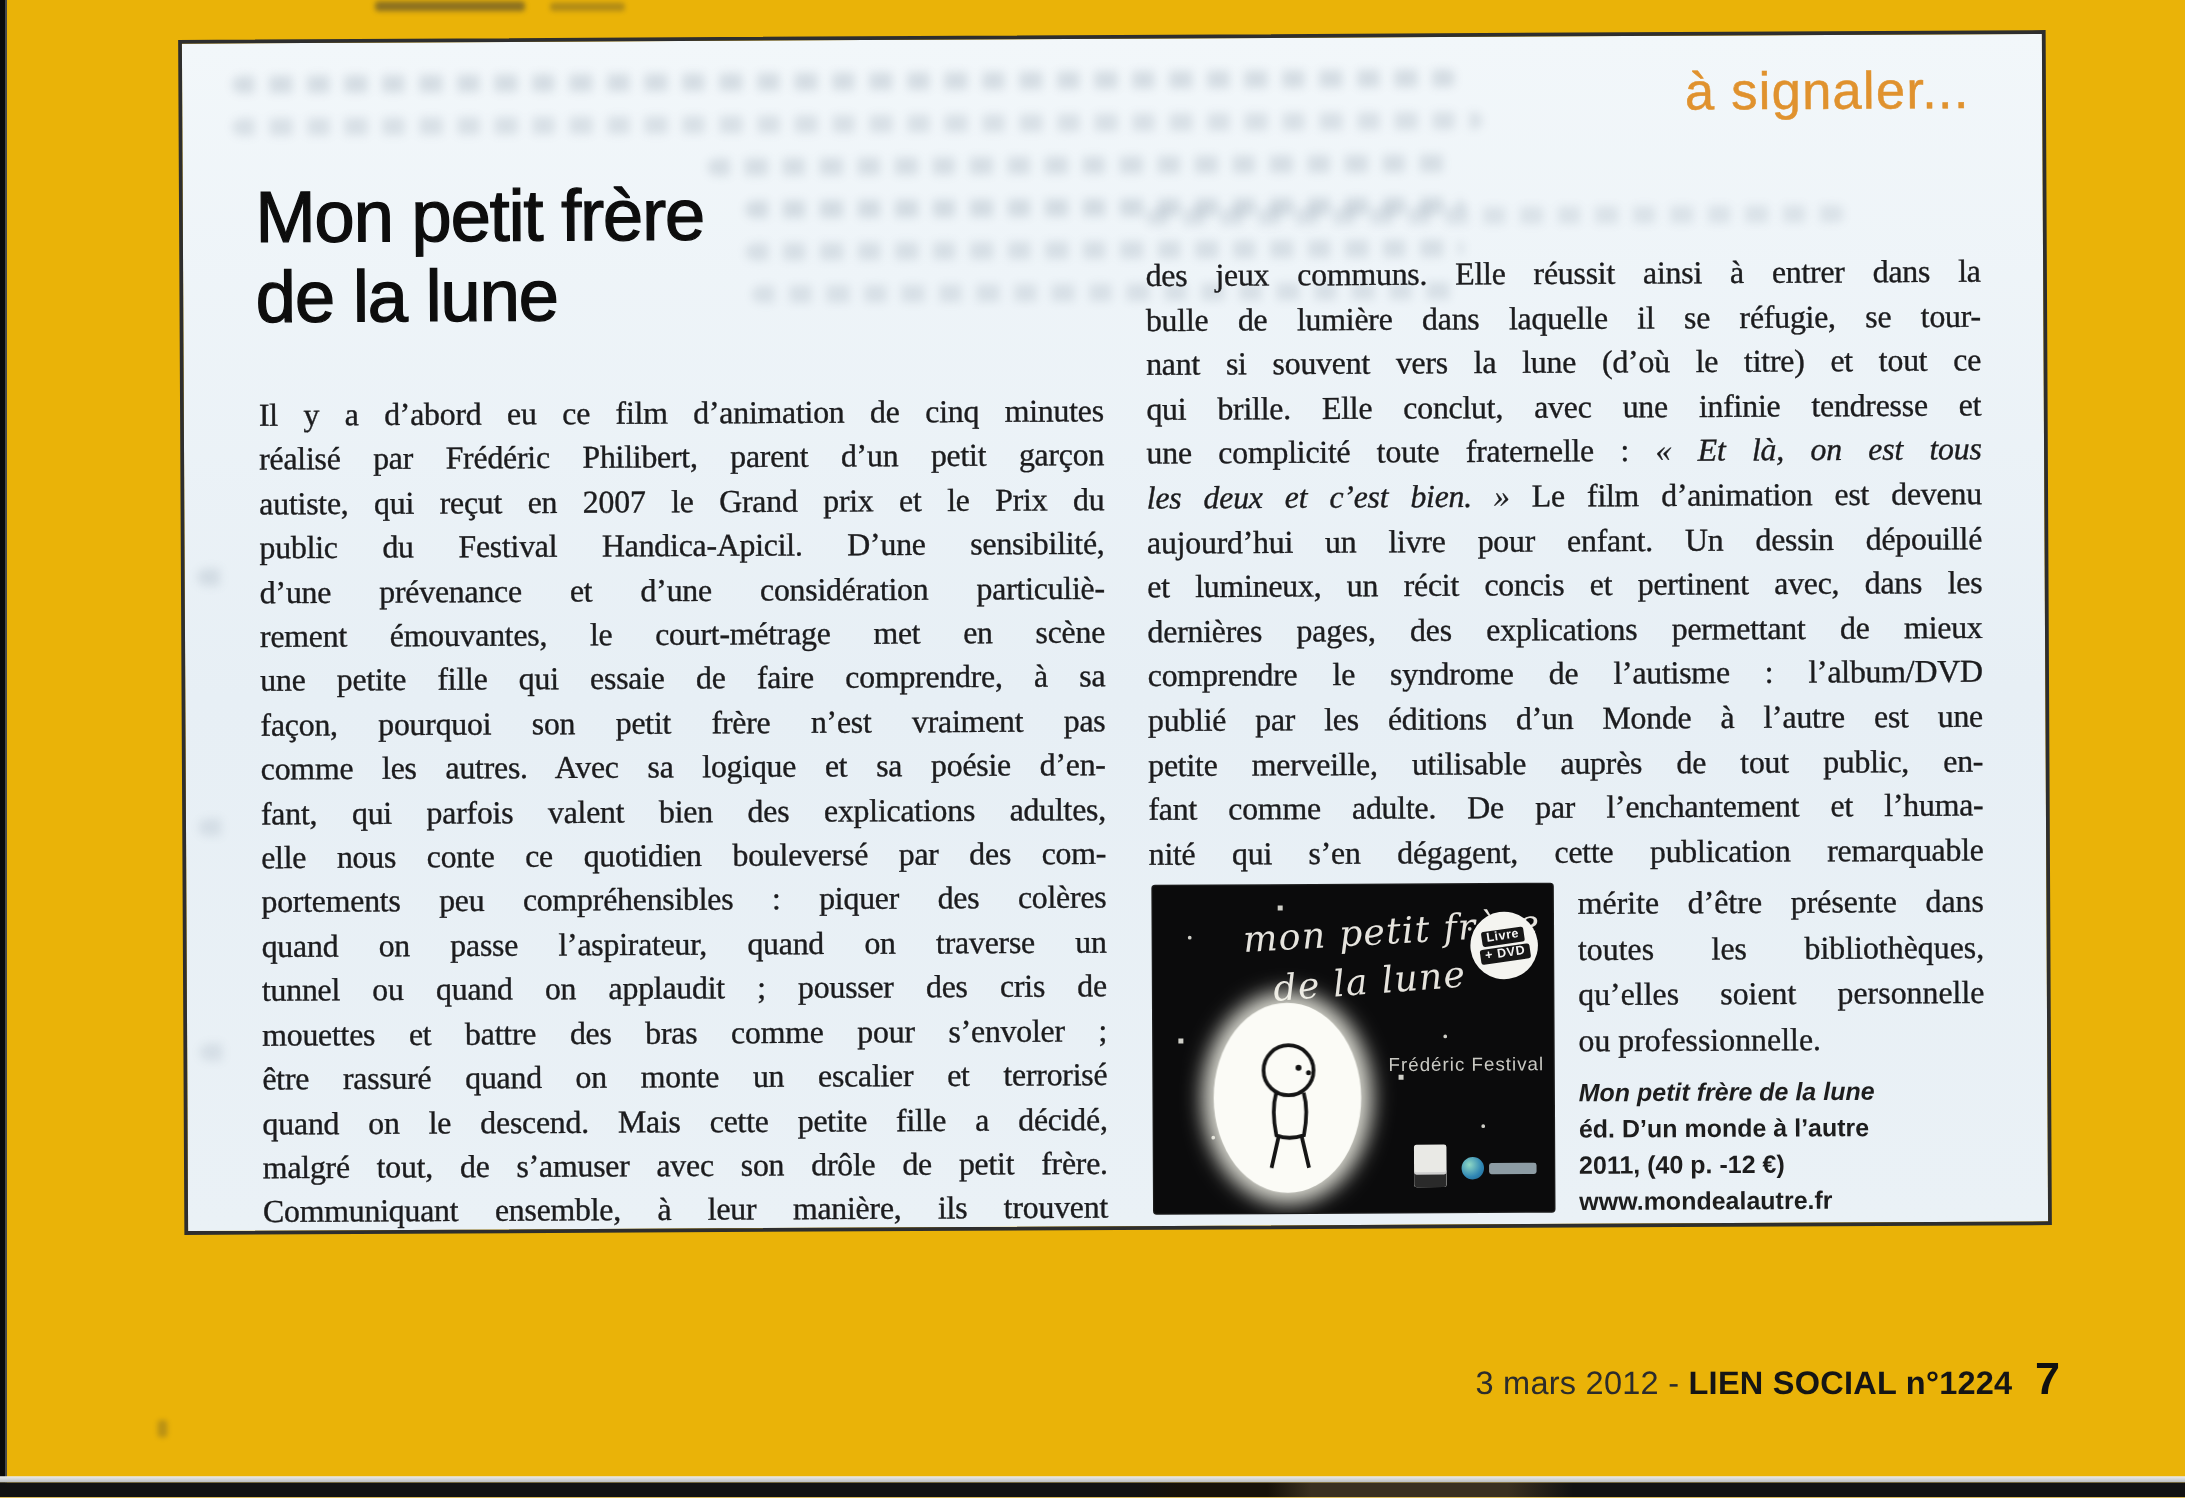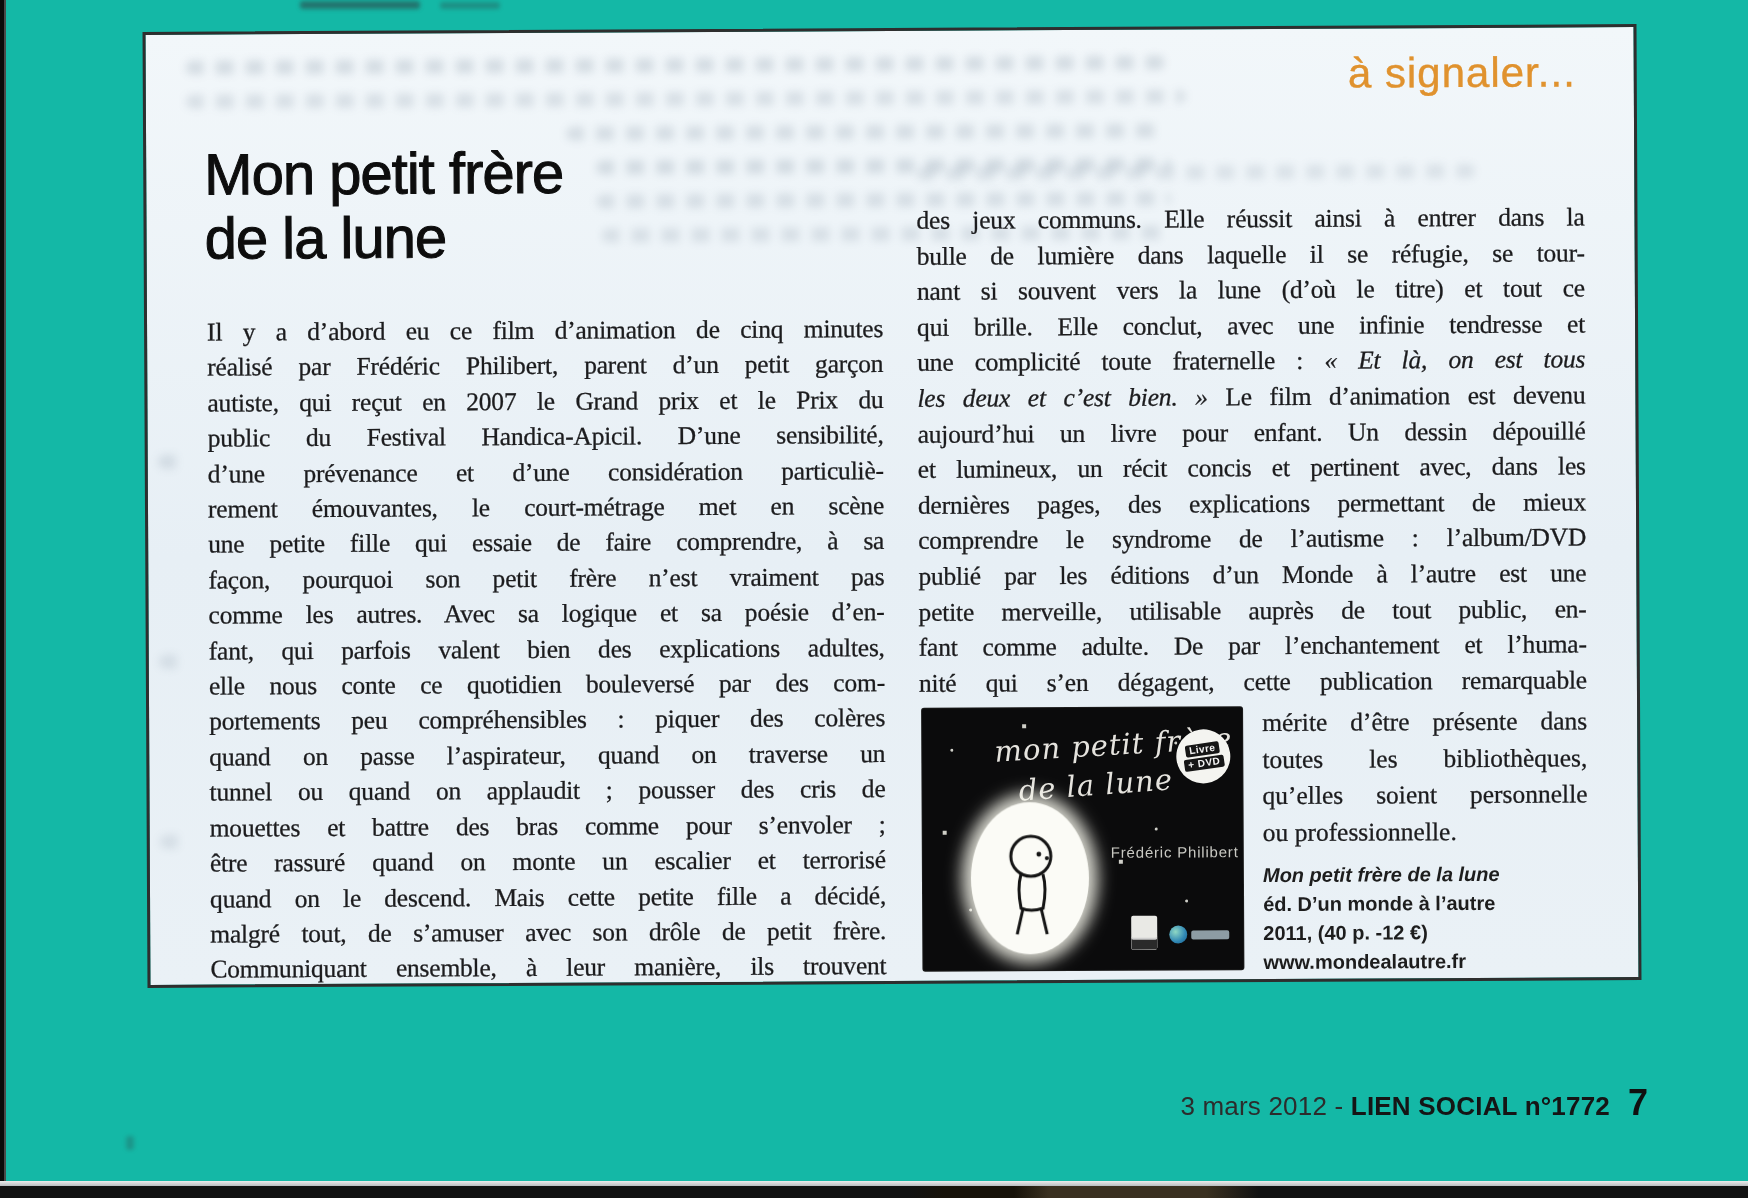--- a/index.html
+++ b/index.html
@@ -1,16 +1,16 @@
 <!DOCTYPE html>
 <html lang="fr"><head>
 <meta charset="utf-8">
 <style>
   html,body{margin:0;padding:0;}
-  .canvas{position:relative;width:1748px;height:1198px;background:#14b8a6;overflow:hidden;
+  .canvas{position:relative;width:1748px;height:1198px;background:#eab308;overflow:hidden;
           font-family:"Liberation Sans",sans-serif;color:#1a1a1a;}
 
   
   .edge-left{position:absolute;left:0;top:0;width:7px;height:1186px;
              background:linear-gradient(90deg,#0b0b0b 0 4px,#4a4a4a 4px 6px,rgba(0,0,0,0) 6px);}
   .bottom-strip{position:absolute;left:0;right:0;bottom:12px;height:5px;
                 background:linear-gradient(#ececec,#b9bdc0);}
   .bottom-band{position:absolute;left:0;right:0;bottom:0;height:12px;
                background:linear-gradient(90deg,#121212 0 52%,#171209 54% 58%,#3a3020 60% 69%,#121212 72% 100%);}
   .frag{position:absolute;background:rgba(50,50,55,.5);filter:blur(2px);border-radius:3px;}
@@ -182,31 +182,31 @@
           <path d="M32 44 q-4 14 0 34 q10 4 22 0 q4 -20 0 -34" fill="none" stroke="#141414" stroke-width="3"></path>
           <path d="M34 78 l-6 26 M52 78 l6 26" fill="none" stroke="#141414" stroke-width="3"></path>
         </svg>
       </div>
 
       <div class="badge">
         <span class="chip">Livre</span>
         <span class="chip">+ DVD</span>
       </div>
 
-      <div class="cover-author">Frédéric Philibert</div>
+      <div class="cover-author">Frédéric Festival</div>
 
       <div class="logo-white"></div>
       <div class="logo-color">
         <div class="logo-dot"></div>
         <div class="logo-bar"></div>
       </div>
     </div>
 
   </div>
 
   <div class="footer">
-    <div class="meta"><span>3 mars 2012 - </span><b>LIEN SOCIAL n°1772</b></div>
+    <div class="meta"><span>3 mars 2012 - </span><b>LIEN SOCIAL n°1224</b></div>
     <div class="pagenum">7</div>
   </div>
 
   <div class="bottom-strip"></div>
   <div class="bottom-band"></div>
 </div>
 
 </body></html>

